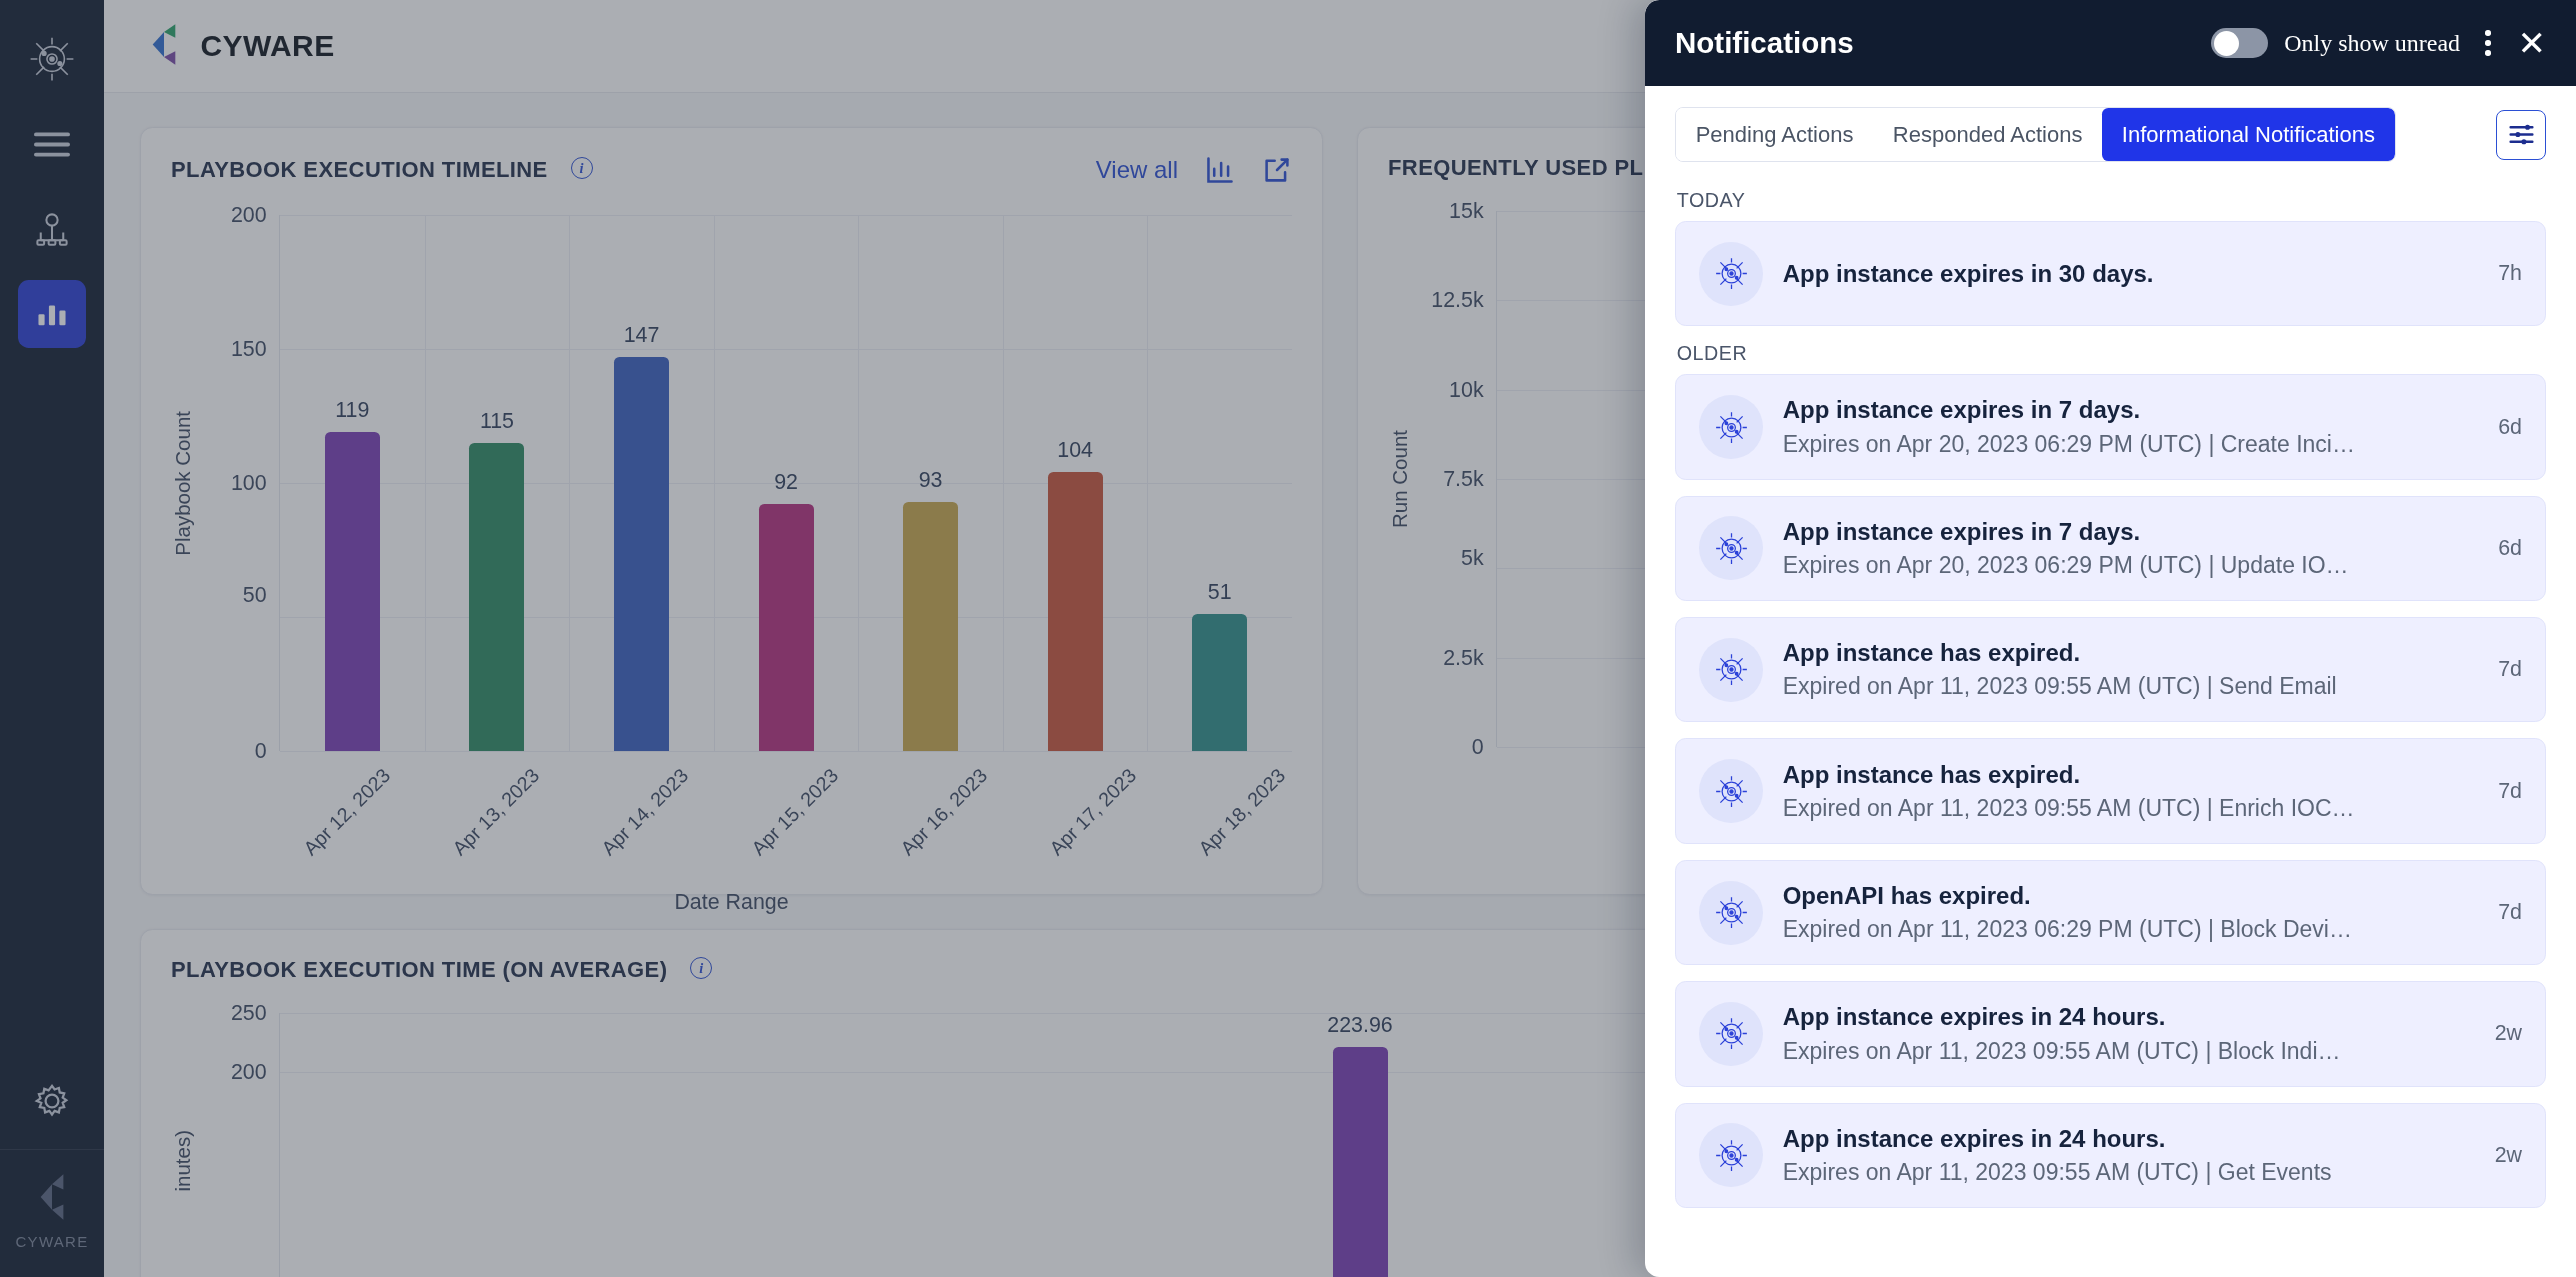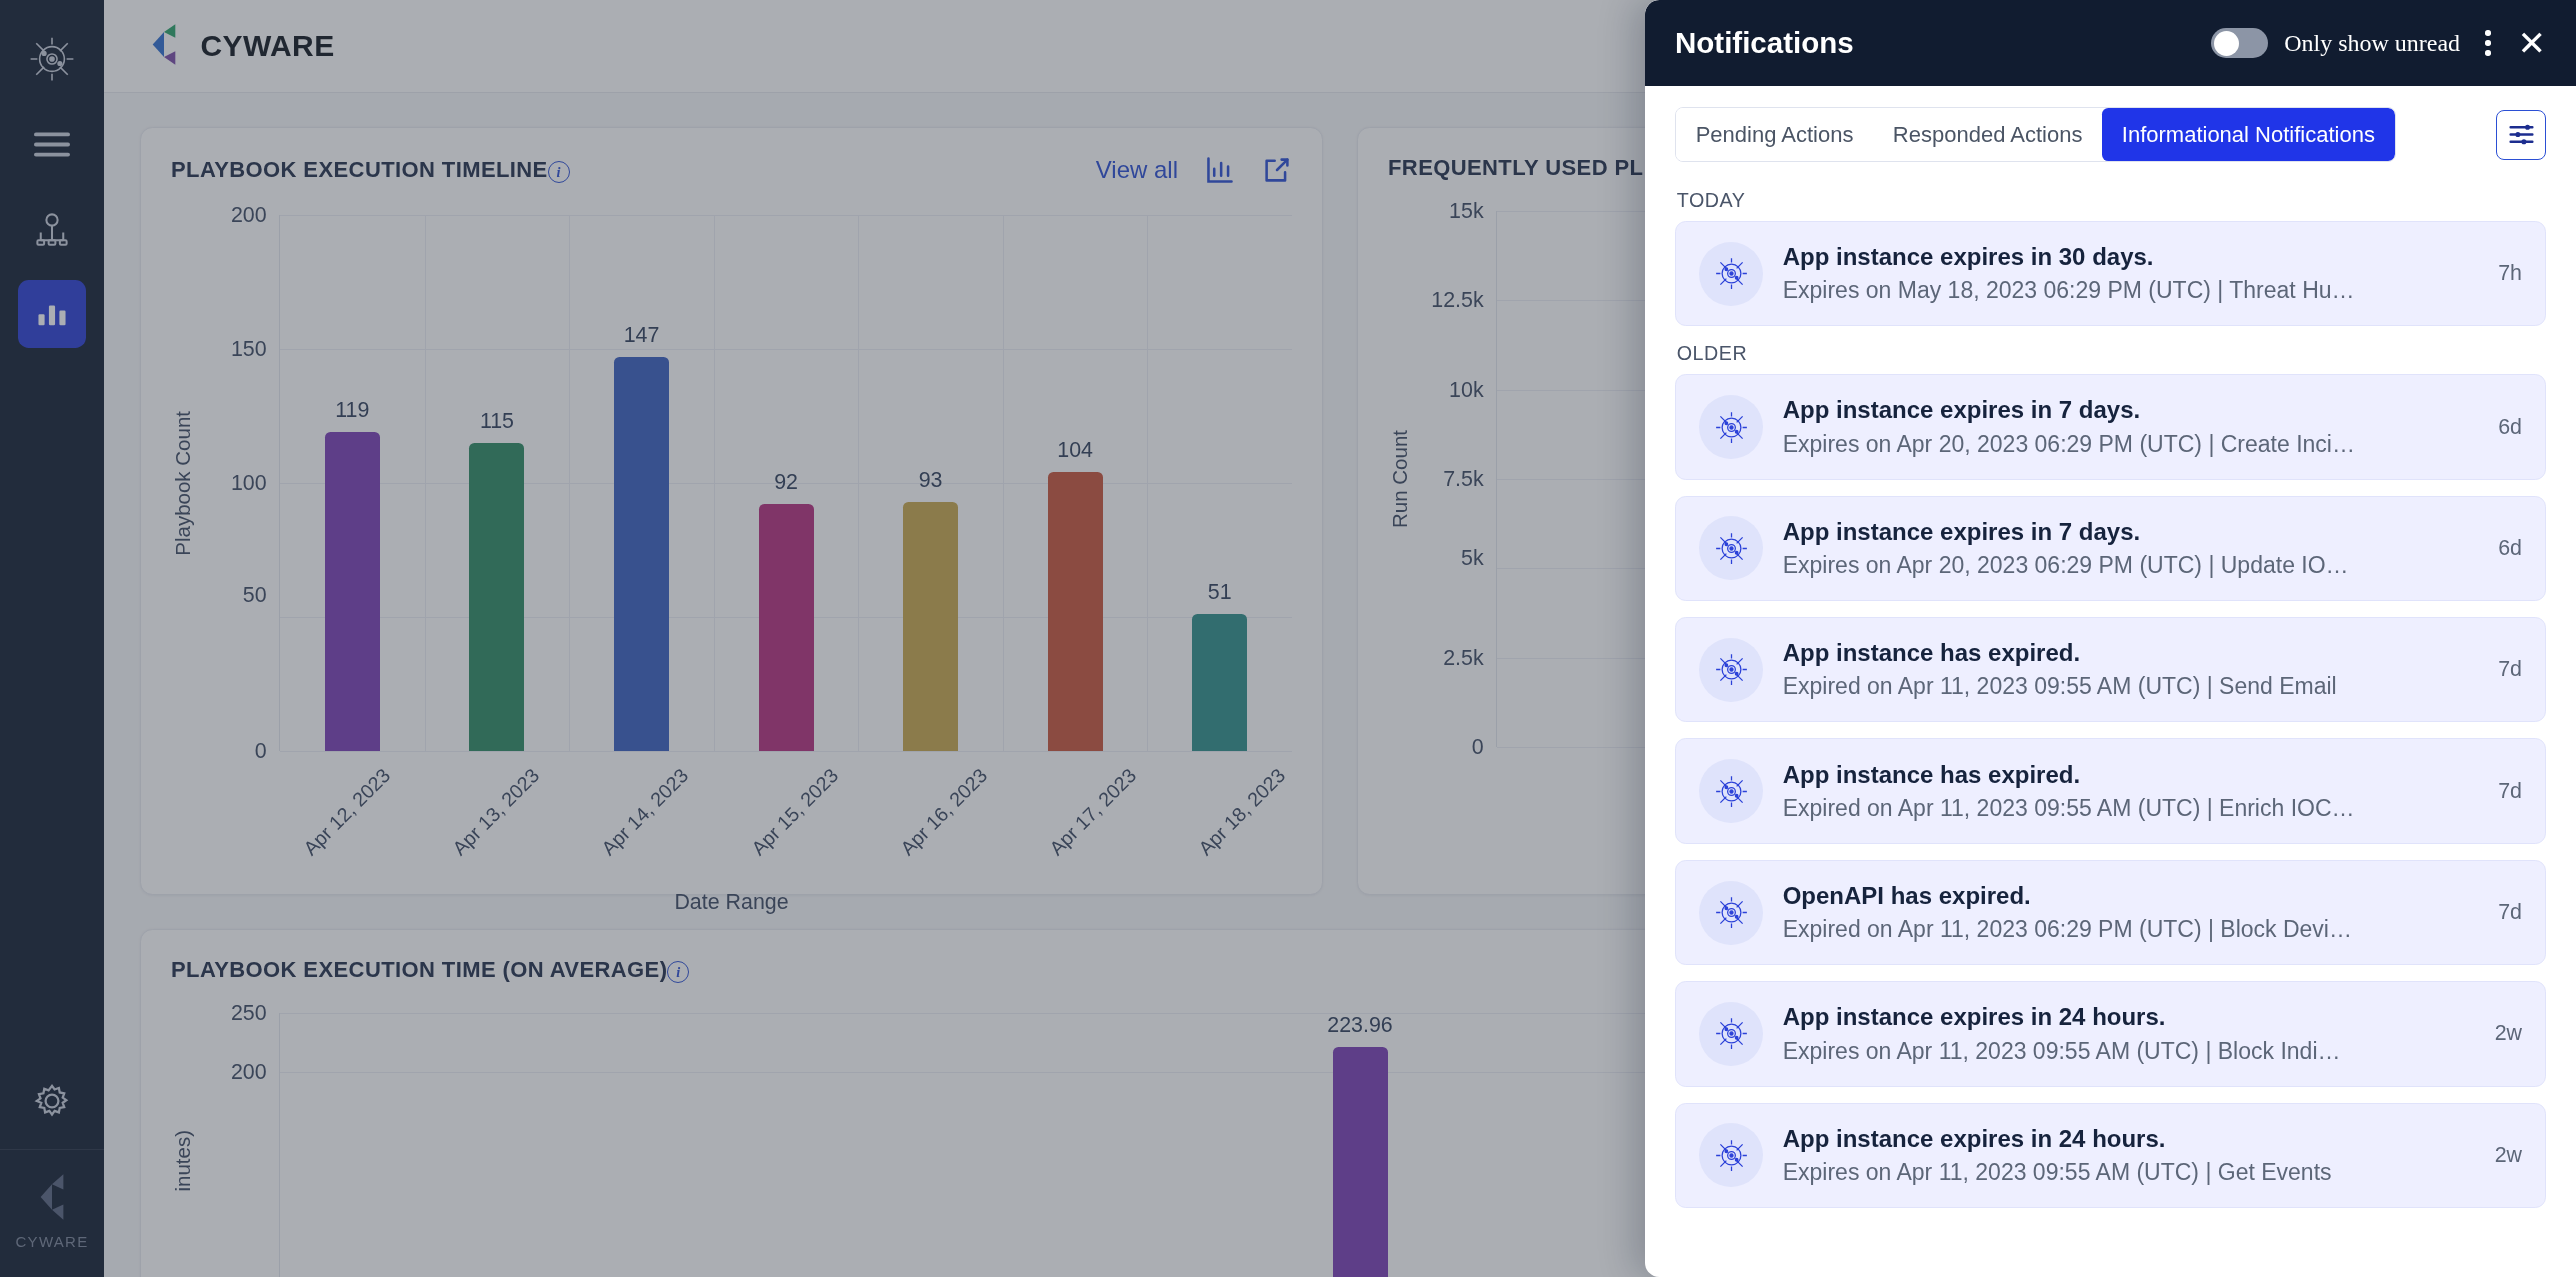--- a/index.html
+++ b/index.html
@@ -55,21 +55,21 @@
     background: #ffffff; border:0.9px solid #e8eaf0; border-radius: 12.5px;
     box-shadow: 0 0.9px 2.7px rgba(20,30,60,.06);
     padding: 27px 30px 23px 30px;
   }
   .card.wide { width: 1206px; height: 768px; }
   .card.second { width: 1206px; height: 768px; }
   .card.bottom { width: 2331px; height: 500px; margin: 34px 36px 0 36px; }
 
   .card-head { display:flex; align-items:center; justify-content:space-between; }
   .card-title { font-size: 22px; font-weight: 700; color:#24314d;
-    letter-spacing: 0.4px; display:flex; align-items:flex-end; gap:0; }
+    letter-spacing: 0.4px; display:flex; align-items:flex-start; gap:23px; }
   .info-i {
     width: 22px; height: 22px; border-radius: 50%;
     border: 1.8px solid #2b4fd4; color:#2b4fd4;
     font-size: 14.3px; font-style: italic; font-weight: 700;
     display:flex; align-items:center; justify-content:center;
     font-family: "Liberation Serif", serif;
   }
   .card-actions { display:flex; align-items:center; gap: 27px; }
   .view-all { color:#2b4fd4; font-size: 24px; cursor:pointer; }
   .act-ico { color:#2b4fd4; cursor:pointer; display:flex; }
@@ -493,21 +493,20 @@
               <circle cx="24" cy="24" r="4.5"></circle>
               <circle cx="24" cy="24" r="1.8" fill="#2b41d8"></circle>
               <circle cx="18" cy="19" r="1.5" fill="#2b41d8"></circle>
               <circle cx="30" cy="29" r="1.5" fill="#2b41d8"></circle>
               <path d="M11 11 L18 18 M37 11 L30 18 M11 37 L18 30 M37 37 L30 30"></path>
               <path d="M24 6 v5 M24 37 v5 M6 24 h5 M37 24 h5"></path>
             </svg>
           </div>
           <div class="note-body">
             <div class="note-title">App instance expires in 30 days.</div>
-            <div class="note-sub">Expires on May 18, 2023 06:29 PM (UTC) | Threat Hu…</div>
           </div>
           <div class="note-time">7h</div>
         </div>
         <div class="group-label">OLDER</div>
         <div class="note unread">
           <div class="note-avatar">
             <svg width="41" height="41" viewBox="0 0 48 48" fill="none" stroke="#2b41d8" stroke-width="1.5">
               <circle cx="24" cy="24" r="11"></circle>
               <circle cx="24" cy="24" r="4.5"></circle>
               <circle cx="24" cy="24" r="1.8" fill="#2b41d8"></circle>

